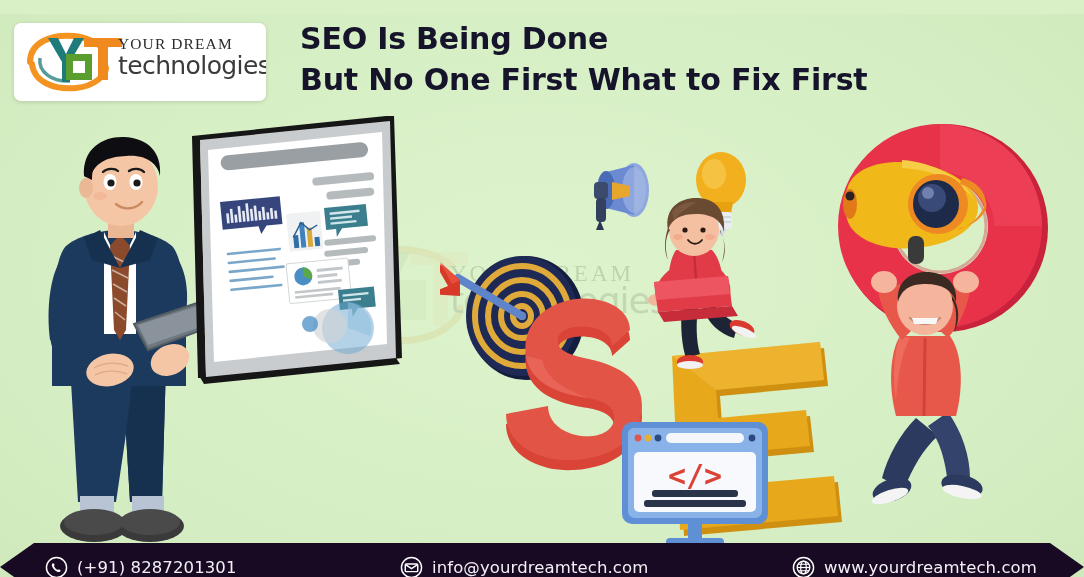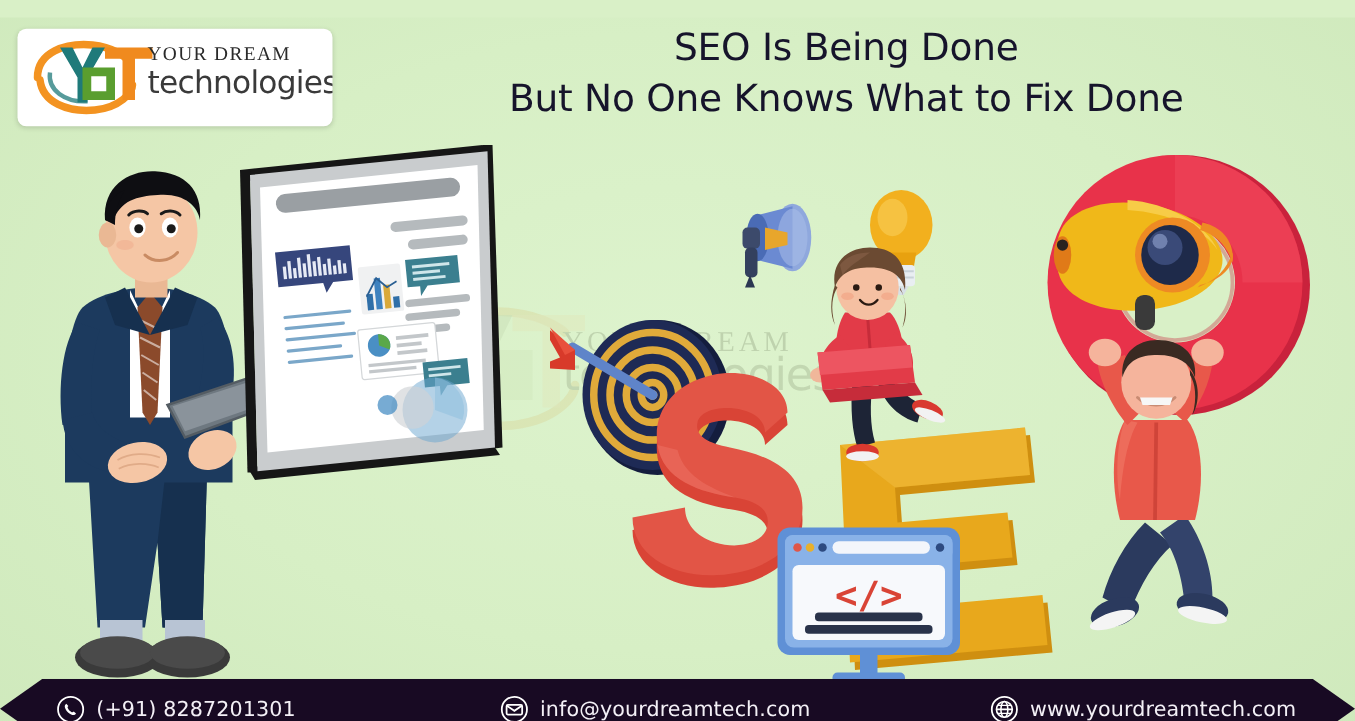--- a/index.html
+++ b/index.html
@@ -27,22 +27,22 @@
     font-family:"Liberation Serif",serif;font-size:15.5px;letter-spacing:1.1px;
     color:#2a2a2a;line-height:1;white-space:nowrap;
   }
   .lw-bot{
     font-family:"DejaVu Sans",sans-serif;font-size:25px;font-weight:400;
     color:#3a3a3a;line-height:1;letter-spacing:-.6px;margin-top:1px;white-space:nowrap;
   }
 
   
   #headline{
-    position:absolute;left:285px;top:5px;width:784px;text-align:center;
-    color:#16142b;font-weight:normal;
+    position:absolute;left:300px;top:5px;width:784px;
+    color:#16142b;font-weight:bold;
     font-family:"DejaVu Sans",sans-serif;
     letter-spacing:-.2px;
   }
   #headline .l1{font-size:30px;line-height:40px;display:block;}
   #headline .l2{font-size:30px;line-height:41px;display:block;}
 
   
   #watermark{
     position:absolute;left:330px;top:220px;width:420px;height:130px;
     opacity:.30;pointer-events:none;
@@ -99,21 +99,21 @@
       <path d="M62 10 L100 10 L100 19 L86 19 L86 52 L76 52 L76 19 L62 19 Z" fill="#f08a1e"></path>
     </svg>
     <div id="logo-words">
       <div class="lw-top">YOUR DREAM</div>
       <div class="lw-bot">technologies</div>
     </div>
   </div>
 
   <div id="headline">
     <span class="l1">SEO Is Being Done</span>
-    <span class="l2">But No One Knows What to Fix Done</span>
+    <span class="l2">But No One First What to Fix First</span>
   </div>
 
   <div id="watermark">
     <svg width="420" height="130" viewBox="0 0 420 130" style="position:absolute;left:0;top:0;">
       <path d="M6 62 C6 28 42 12 80 16 C108 19 122 32 122 32" stroke="#d6a84f" stroke-width="7" fill="none" stroke-linecap="round" opacity=".55"></path>
       <path d="M8 66 C12 98 46 110 82 106 C114 102 130 84 130 74" stroke="#d6a84f" stroke-width="7" fill="none" stroke-linecap="round" opacity=".55"></path>
       <path d="M28 18 L42 18 L54 46 L66 18 L80 18 L60 60 L60 96 L48 96 L48 60 Z" fill="#9fb58b" opacity=".5"></path>
       <rect x="56" y="46" width="40" height="40" fill="#b9cf9f" opacity=".55"></rect>
       <path d="M80 18 L138 18 L138 31 L118 31 L118 92 L104 92 L104 31 L80 31 Z" fill="#e6cf9a" opacity=".55"></path>
     </svg>

